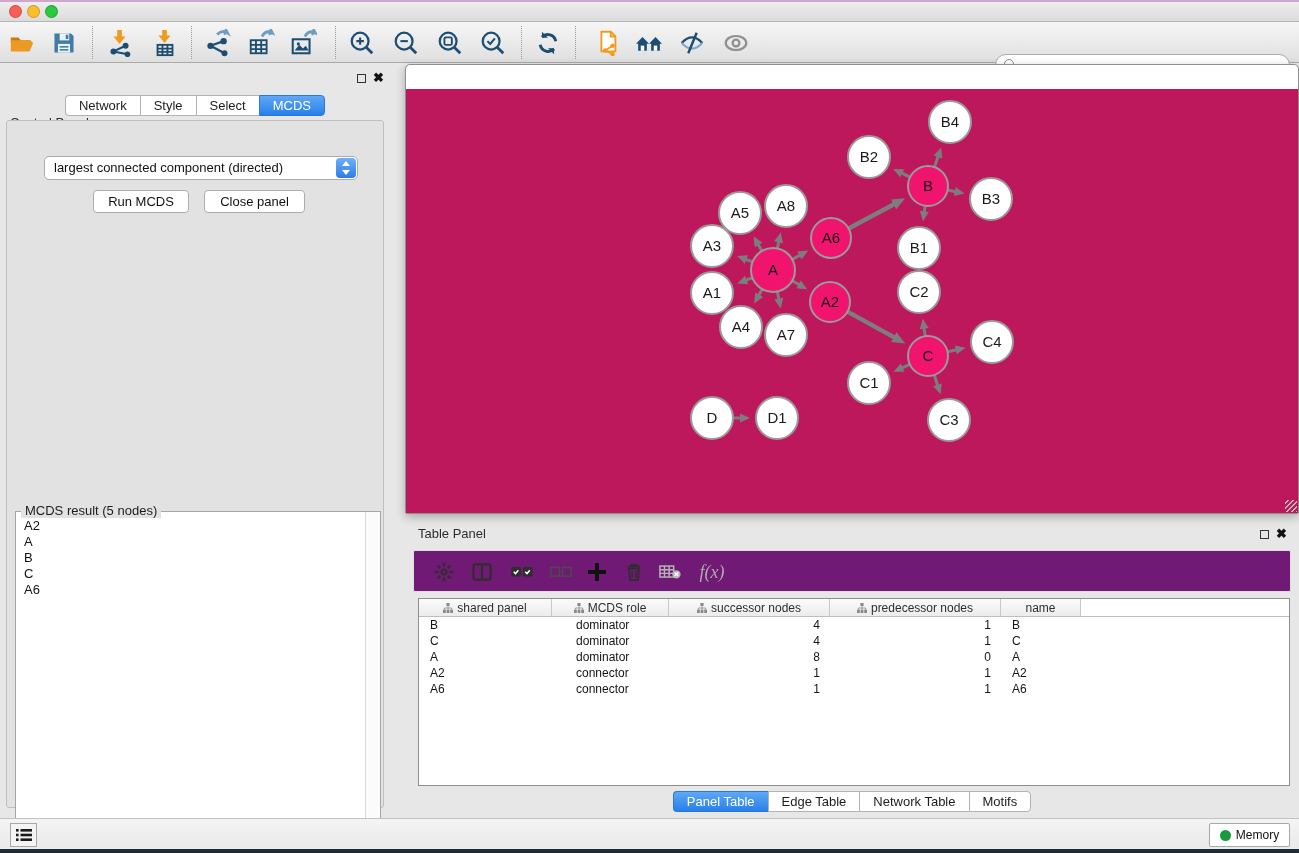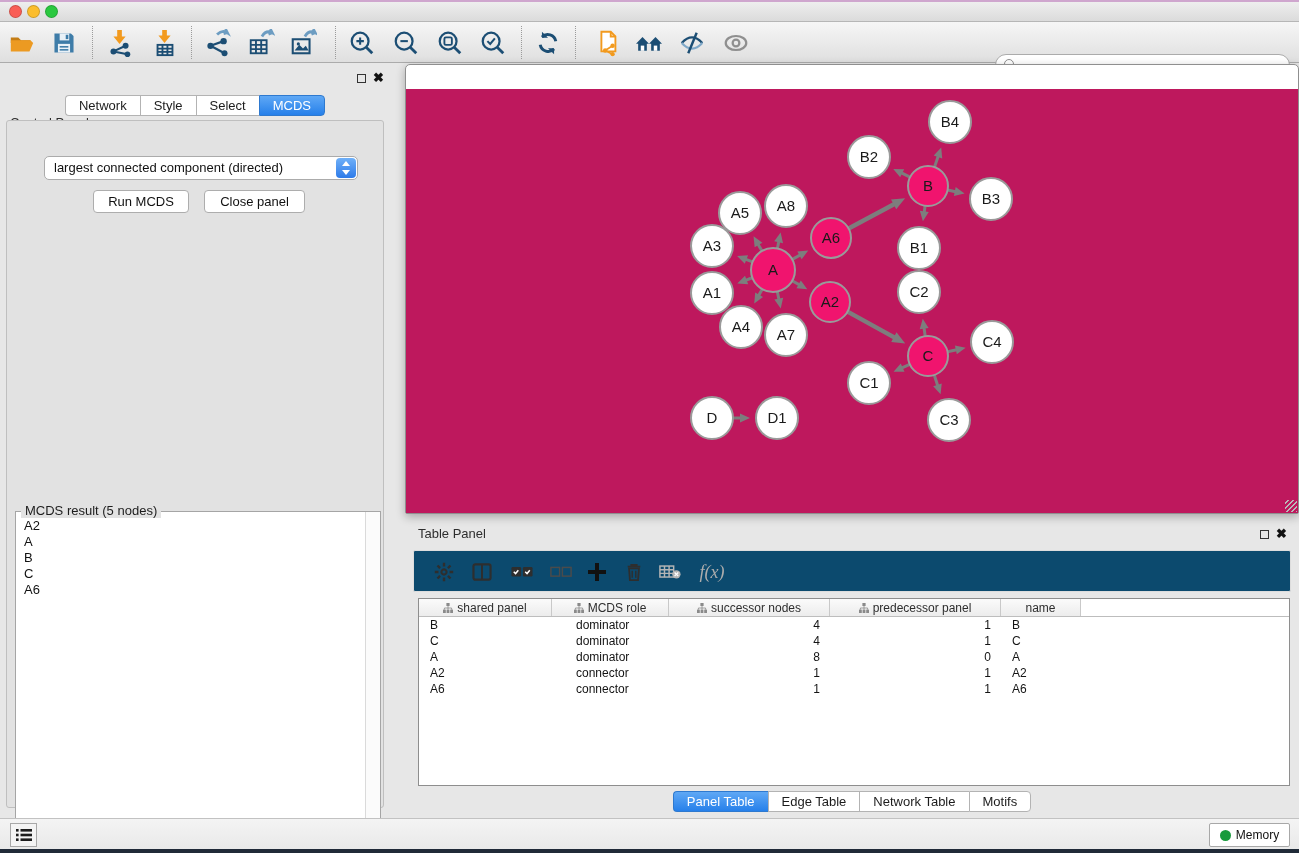--- a/index.html
+++ b/index.html
@@ -64,21 +64,21 @@
   .net-titlebar .tl { top:5px; }
   .net-titlebar .tl.red{left:8px;} .net-titlebar .tl.yellow{left:25px;} .net-titlebar .tl.green{left:42px;}
   .net-title-text { position:absolute; left:0; right:0; top:5px; text-align:center; font-size:13px; color:#333; }
   .net-canvas { position:absolute; left:0; top:24px; width:892px; height:424px; background:#be185d; }
   .net-grip { position:absolute; right:1px; bottom:1px; width:12px; height:12px;
     background:repeating-linear-gradient(135deg, transparent 0 2px, #B9B9B9 2px 3.5px); }
 
   
   .table-panel { position:absolute; left:405px; top:520px; width:894px; height:296px; }
   .tp-title { position:absolute; left:13px; top:6px; font-size:13px; color:#2e2e2e; }
-  .tp-toolbar { position:absolute; left:8px; top:30px; width:878px; height:42px; background:#0c4a6e;
+  .tp-toolbar { position:absolute; left:8px; top:30px; width:878px; height:42px; background:#701a75;
     border:1px solid #DDDDDD; border-radius:2px; }
   .tpi { position:absolute; top:5px; width:32px; height:32px; display:flex; align-items:center; justify-content:center; }
   .fx-label { font-family:"Liberation Serif", serif; font-style:italic; font-size:18px; color:#ADADAD; }
   .node-table { position:absolute; left:13px; top:78px; width:872px; height:188px; background:#fff; border:1px solid #8E8E8E; }
   .nt-header { display:flex; height:18px; background:linear-gradient(#FBFBFB,#ECECEC); border-bottom:1px solid #BDBDBD; }
   .nt-hcell { display:flex; align-items:center; justify-content:center; gap:4px; font-size:12px; color:#2e2e2e;
     border-right:1px solid #C9C9C9; }
   .nt-hcell.filler { border-right:none; background:#fff; }
   .nt-row { display:flex; height:16px; font-size:12px; color:#141414; }
   .nt-cell { line-height:16px; white-space:nowrap; overflow:hidden; }
@@ -461,21 +461,21 @@
           <div class="nt-hcell" style="width: 171px;">
             <svg width="10" height="10" viewBox="0 0 10 10">
               <g fill="#8A8A8A">
                 <rect x="3.4" y="0" width="3.2" height="3"></rect>
                 <rect x="0" y="6.6" width="2.8" height="3.4"></rect>
                 <rect x="3.6" y="6.6" width="2.8" height="3.4"></rect>
                 <rect x="7.2" y="6.6" width="2.8" height="3.4"></rect>
               </g>
               <path d="M5 3 v2 M1.4 6.6 V5 h7.2 v1.6 M5 5 v1.6" stroke="#8A8A8A" stroke-width="0.8" fill="none"></path>
             </svg>
-            <span>predecessor panel</span>
+            <span>predecessor nodes</span>
           </div>
           <div class="nt-hcell" style="width: 80px;">
             <span>name</span>
           </div>
           <div class="nt-hcell filler" style="flex: 1 1 0%;"></div>
         </div>
       <div id="nt-body">
           <div class="nt-row">
             <div class="nt-cell" style="width: 133px; text-align: left; padding: 0px 0px 0px 11px;">B</div>
             <div class="nt-cell" style="width: 117px; text-align: left; padding: 0px 0px 0px 24px;">dominator</div>

